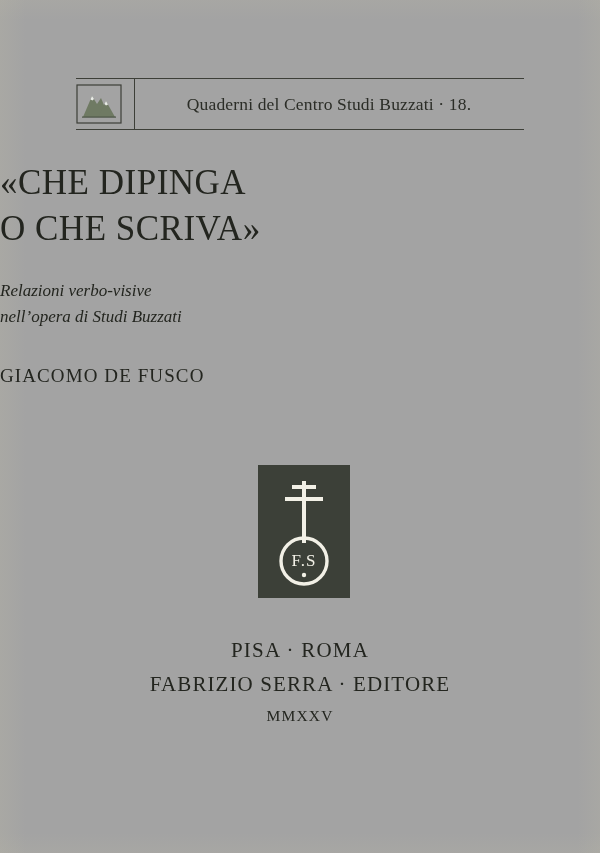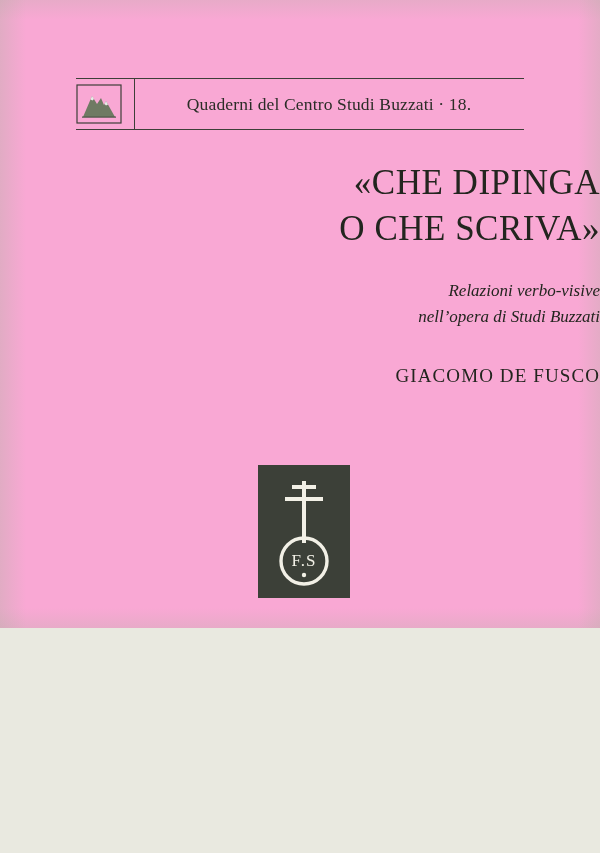--- a/index.html
+++ b/index.html
@@ -9,22 +9,22 @@
   body {
     width: 600px;
     height: 853px;
     background: #e9e9e0;
     font-family: "Liberation Serif", serif;
     overflow: hidden;
   }
   .page {
     position: relative;
     width: 600px;
-    height: 628px;
-    background: #f9a8d4;
+    height: 853px;
+    background: #a3a3a3;
     box-sizing: border-box;
   }
   
   .page::before {
     content: "";
     position: absolute;
     inset: 0;
     background:
       linear-gradient(to right, rgba(180,178,165,0.35) 0px, rgba(180,178,165,0.0) 26px),
       linear-gradient(to left, rgba(180,178,165,0.30) 0px, rgba(180,178,165,0.0) 22px),
@@ -87,21 +87,21 @@
     color: #2b2d27;
     white-space: nowrap;
   }
 
   
   .title-block {
     position: absolute;
     top: 160px;
     left: 0;
     right: 0;
-    text-align: right;
+    text-align: left;
   }
   .main-title {
     font-size: 35px;
     line-height: 1.32;
     letter-spacing: 0.5px;
     color: #23251f;
     font-weight: normal;
     margin: 0;
   }
   .main-title .line { display: block; }
@@ -113,21 +113,20 @@
     line-height: 1.48;
     color: #23251f;
   }
   .subtitle .line { display: block; }
 
   .author {
     margin-top: 36px;
     font-size: 19px;
     letter-spacing: 1.1px;
     color: #23251f;
-    padding-left: 6px;
   }
 
   
   .device {
     position: absolute;
     top: 465px;
     left: 50%;
     transform: translateX(-50%);
     width: 92px;
     height: 133px;
@@ -209,14 +208,19 @@
         <line x1="46" y1="16" x2="46" y2="78"></line>
         <line x1="27" y1="34" x2="65" y2="34"></line>
         <line x1="34" y1="22" x2="58" y2="22"></line>
       </g>
       <circle cx="46" cy="96" r="23" fill="none" stroke="#f2f0e6" stroke-width="3.4"></circle>
       <text x="46" y="101" text-anchor="middle" fill="#f2f0e6" font-family="Liberation Serif, serif" font-size="17" letter-spacing="1">F.S</text>
       <circle cx="46" cy="110" r="2.2" fill="#f2f0e6"></circle>
     </svg>
   </div>
 
+  <div class="imprint">
+    <div class="imprint-place">PISA · ROMA</div>
+    <div class="imprint-publisher">FABRIZIO SERRA · EDITORE</div>
+    <div class="imprint-year">MMXXV</div>
+  </div>
 
 </div>
 
 </body></html>

